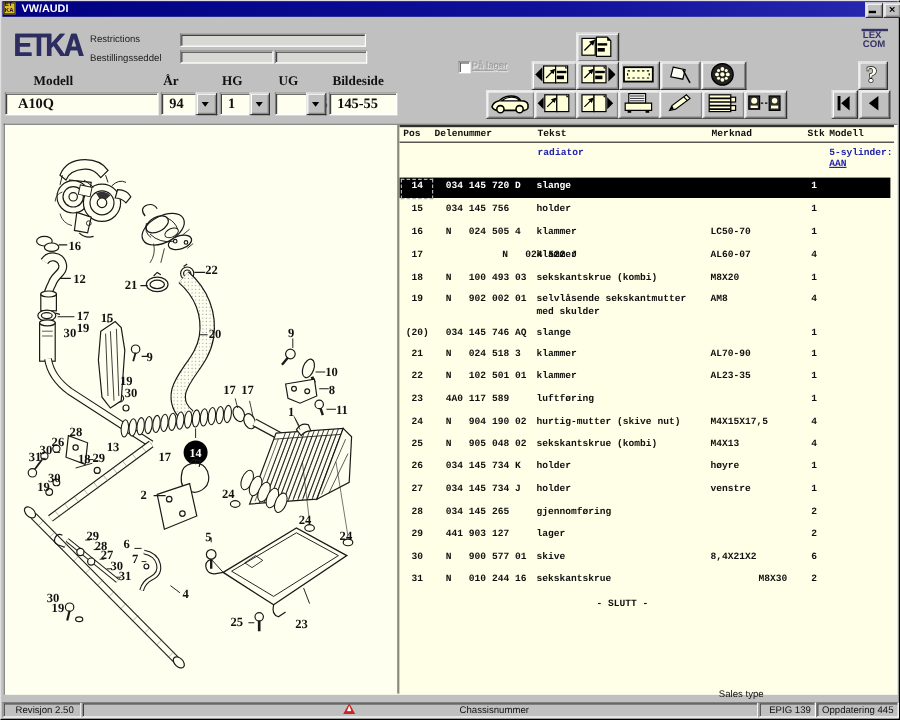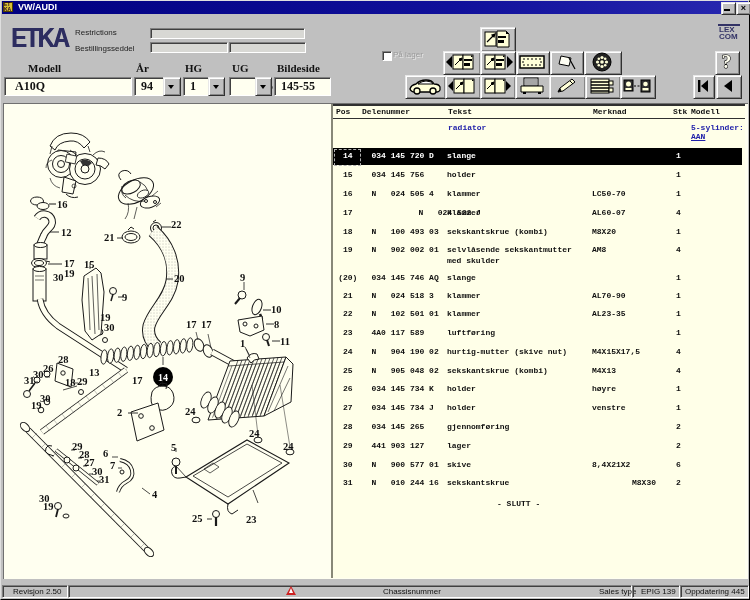--- a/index.html
+++ b/index.html
@@ -52,21 +52,21 @@
   </div>
 <div class="abs sunken" style="left:229px;top:77px;width:26px;height:17px;background:#fffff0;"></div>
 <div class="lbl" style="left:235px;top:79px;font-size:12px;margin-left:26px;">45</div>
 <div class="btn" style="left:255px;top:77px;width:15px;height:17px;">
     <div class="abs" style="left:4px;top:7px;width:0;height:0;border:3px solid transparent;border-top:4px solid #000;"></div>
   </div>
 <div class="abs sunken" style="left:274px;top:77px;width:55px;height:17px;background:#fffff0;"></div>
 <div class="lbl" style="left:281px;top:79px;font-size:12px;">145-55</div>
 
 <div class="abs sunken" style="left:382px;top:51px;width:8px;height:8px;background:#fff;"></div>
-<div class="abs" style="left:393px;top:50px;font-size:8px;color:#9a9a9a;text-shadow:1px 1px 0 #e8e8e8;">På lager</div>
+<div class="abs" style="left:393px;top:50px;font-size:8px;color:#9a9a9a;text-shadow:1px 1px 0 #e8e8e8;text-decoration:underline;">På lager</div>
 
 <div class="abs" style="left:718px;top:24px;width:22px;height:2px;background:#333366;"></div>
 <div class="abs" style="left:719px;top:26px;color:#333366;font-weight:bold;font-size:8px;line-height:7px;letter-spacing:0;">LEX<br>COM</div>
 
 <div class="btn" style="left:480px;top:27px;width:34px;height:23px;">
 <svg width="32" height="21" viewBox="0 0 32 21">
 <rect x="4" y="4" width="11" height="14" fill="#ffffd8" stroke="#000"></rect>
 <path d="M6 14 L12 8 M11 7 l3 -1 l-1 3 z" stroke="#000" fill="#000" stroke-width="1.2"></path>
 <path d="M16 3 h9 l3 3 v13 h-12 z" fill="#ffffd8" stroke="#000"></path>
 <path d="M25 3 l3 3 h-3 z" fill="#000"></path>
@@ -301,21 +301,21 @@
 <div class="r" style="left:676px;top:477.5px;">2</div>
 <div class="r" style="left:497px;top:498.5px;">- SLUTT -</div>
 
 <div class="abs" style="left:2px;top:584px;width:746px;height:12px;"></div>
 <div class="abs sunken" style="left:2px;top:585px;width:64px;height:11px;"></div>
 <div class="abs" style="left:13px;top:587px;font-size:8px;color:#111;">Revisjon 2.50</div>
 <div class="abs sunken" style="left:68px;top:585px;width:562px;height:11px;"></div>
 <div class="abs" style="left:286px;top:586px;width:0;height:0;border-left:5px solid transparent;border-right:5px solid transparent;border-bottom:9px solid #cc2222;"></div>
 <div class="abs" style="left:289px;top:588px;width:4px;height:5px;background:#fff;clip-path:polygon(50% 0,100% 100%,0 100%);"></div>
 <div class="abs" style="left:383px;top:587px;font-size:8px;color:#111;">Chassisnummer</div>
-<div class="abs" style="left:588px;top:587px;font-size:8px;color:#111;padding-left:11px;">Sales type</div>
+<div class="abs" style="left:588px;top:574px;font-size:8px;color:#111;padding-left:11px;">Sales type</div>
 <div class="abs sunken" style="left:632px;top:585px;width:46px;height:11px;"></div>
 <div class="abs" style="left:641px;top:587px;font-size:8px;color:#111;">EPIG 139</div>
 <div class="abs sunken" style="left:680px;top:585px;width:67px;height:11px;"></div>
 <div class="abs" style="left:685px;top:587px;font-size:8px;color:#111;">Oppdatering 445</div>
 
 <svg class="abs" style="left:3px;top:104px;" width="328" height="474" viewBox="3 104 328 474">
     <defs>
       <pattern id="dots" width="3" height="3" patternUnits="userSpaceOnUse">
         <rect width="3" height="3" fill="#fffff0"></rect>
         <circle cx="1" cy="1" r="0.45" fill="#777"></circle>

